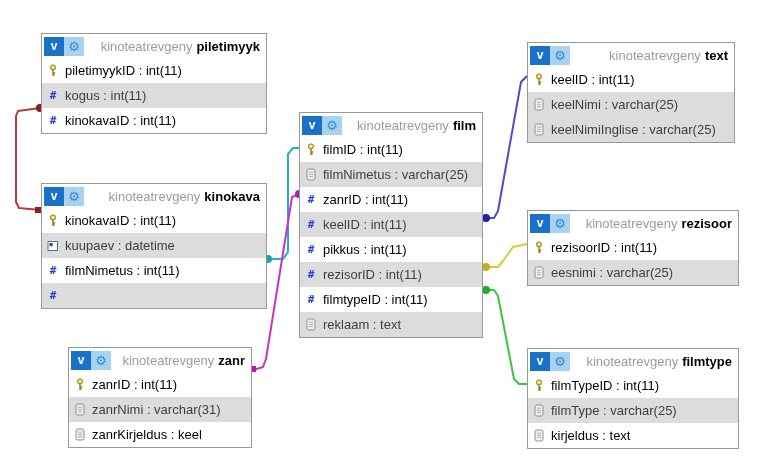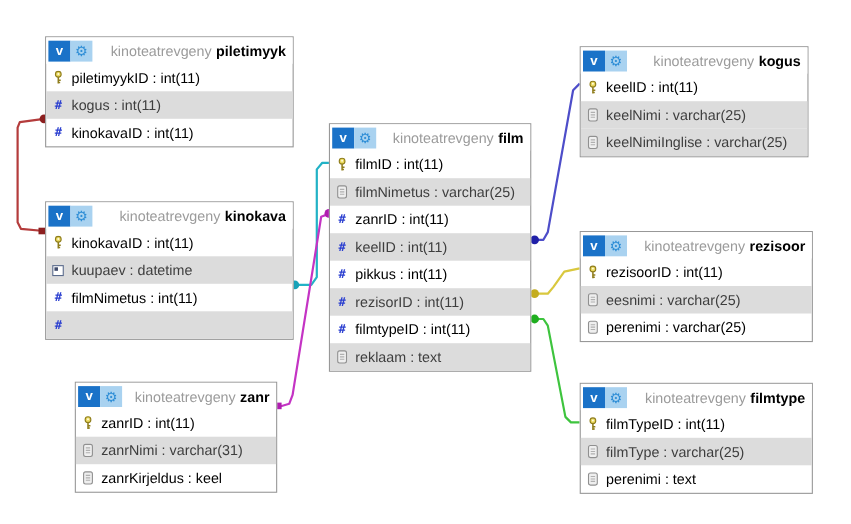--- a/index.html
+++ b/index.html
@@ -236,21 +236,21 @@
           </span>
           <span class="row-label">reklaam : text</span>
         </div>
       </div>
       <div class="db-table" style="left: 527px; top: 42px; width: 208px;">
         <div class="tbl-header">
           <span class="badge-v">v</span>
           <span class="badge-gear">⚙</span>
           <span class="tbl-head-text">
             <span class="tbl-db">kinoteatrevgeny</span>
-            <span class="tbl-name">kogus</span>
+            <span class="tbl-name">text</span>
           </span>
         </div>
         <div class="tbl-row">
           <span class="row-icon">
             <svg width="12" height="13" viewBox="0 0 12 13">
               <circle cx="6" cy="3.5" r="2.6" fill="#ead95e" stroke="#8f7d1c" stroke-width="1"></circle>
               <circle cx="6" cy="3.2" r="0.9" fill="#fffbe0"></circle>
               <path d="M6 6 V12 M6 9 h2.2 M6 11 h1.7" stroke="#8f7d1c" stroke-width="1.4" fill="none"></path>
             </svg>
           </span>
@@ -296,29 +296,20 @@
         </div>
         <div class="tbl-row alt">
           <span class="row-icon">
             <svg width="12" height="13" viewBox="0 0 12 13">
               <rect x="2" y="1" width="8" height="11" rx="1.8" fill="#efefef" stroke="#909090" stroke-width="1"></rect>
               <path d="M4 4.2 h4 M4 6.4 h4 M4 8.6 h4" stroke="#b0b0b0" stroke-width="1"></path>
             </svg>
           </span>
           <span class="row-label">eesnimi : varchar(25)</span>
         </div>
-        <div class="tbl-row">
-          <span class="row-icon">
-            <svg width="12" height="13" viewBox="0 0 12 13">
-              <rect x="2" y="1" width="8" height="11" rx="1.8" fill="#efefef" stroke="#909090" stroke-width="1"></rect>
-              <path d="M4 4.2 h4 M4 6.4 h4 M4 8.6 h4" stroke="#b0b0b0" stroke-width="1"></path>
-            </svg>
-          </span>
-          <span class="row-label">perenimi : varchar(25)</span>
-        </div>
       </div>
       <div class="db-table" style="left: 527px; top: 348px; width: 212px;">
         <div class="tbl-header">
           <span class="badge-v">v</span>
           <span class="badge-gear">⚙</span>
           <span class="tbl-head-text">
             <span class="tbl-db">kinoteatrevgeny</span>
             <span class="tbl-name">filmtype</span>
           </span>
         </div>
@@ -341,17 +332,17 @@
           </span>
           <span class="row-label">filmType : varchar(25)</span>
         </div>
         <div class="tbl-row">
           <span class="row-icon">
             <svg width="12" height="13" viewBox="0 0 12 13">
               <rect x="2" y="1" width="8" height="11" rx="1.8" fill="#efefef" stroke="#909090" stroke-width="1"></rect>
               <path d="M4 4.2 h4 M4 6.4 h4 M4 8.6 h4" stroke="#b0b0b0" stroke-width="1"></path>
             </svg>
           </span>
-          <span class="row-label">perenimi : text</span>
+          <span class="row-label">kirjeldus : text</span>
         </div>
       </div>
     </div>
 </div>
 
 </body></html>

